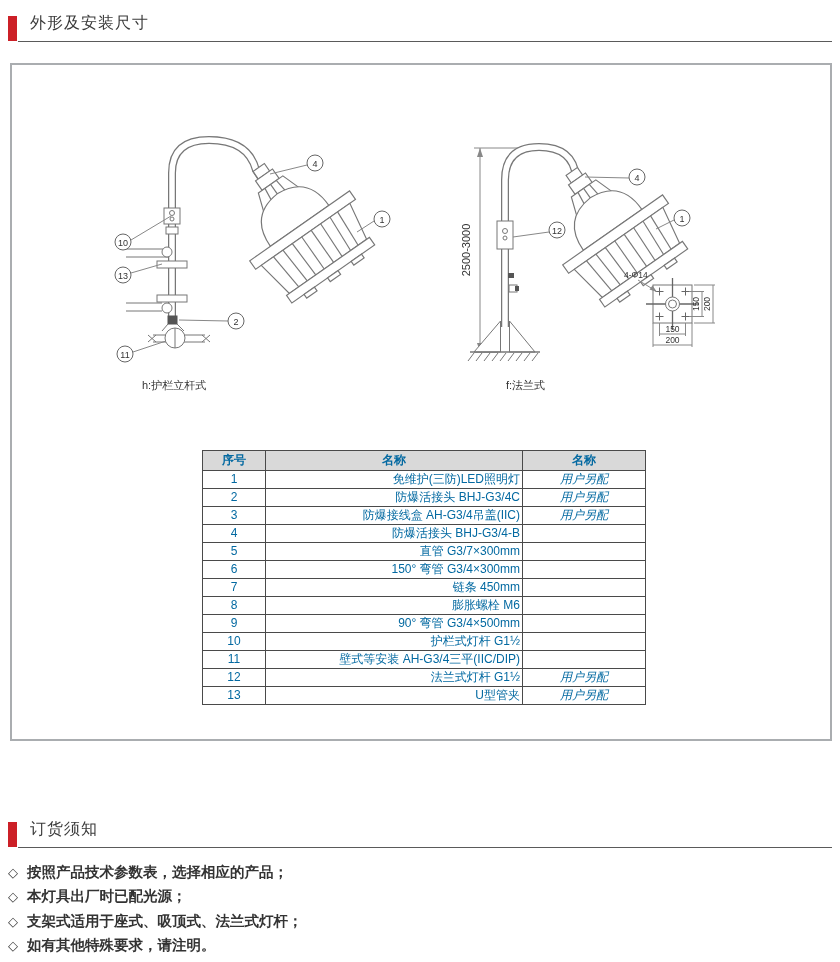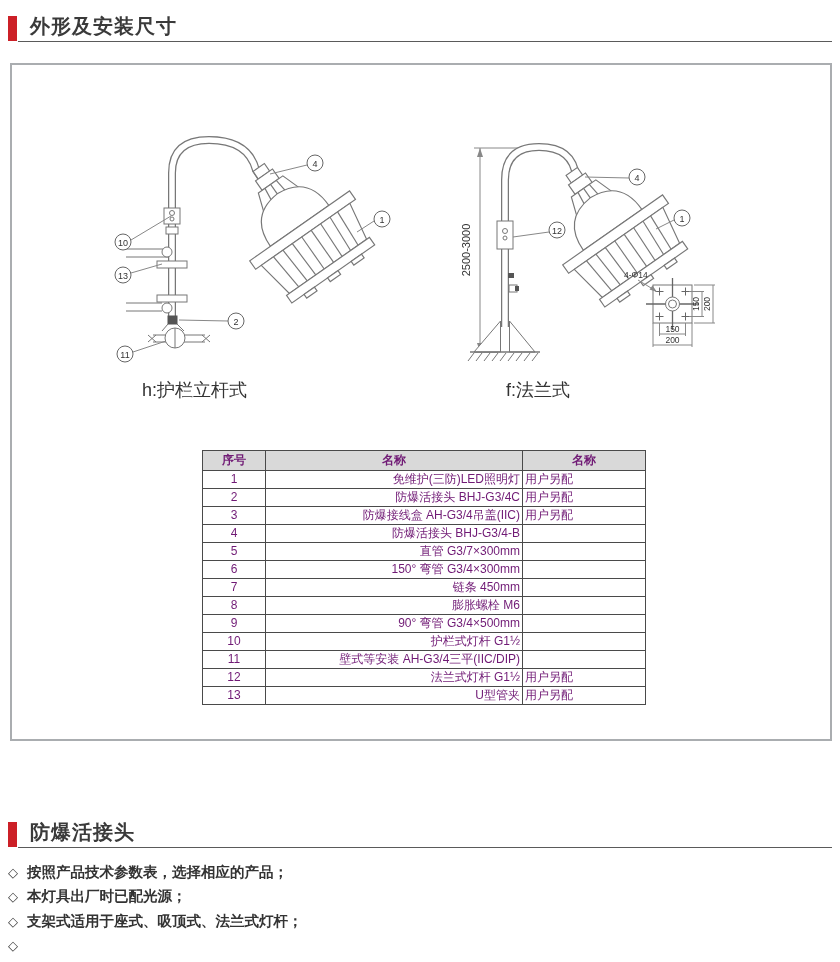--- a/index.html
+++ b/index.html
@@ -3,41 +3,41 @@
 <meta charset="utf-8">
 <style>
   html,body{margin:0;padding:0;}
   body{
     width:840px;height:962px;position:relative;background:#ffffff;
     font-family:"Liberation Sans","DejaVu Sans",sans-serif;color:#333;
     overflow:hidden;
   }
   
   .red-bar{position:absolute;left:8px;width:9px;height:25px;background:#cc2027;}
-  .sec-title{position:absolute;left:30px;font-size:20px;font-weight:bold;color:#3a3a3a;letter-spacing:1px;}
+  .sec-title{position:absolute;left:30px;font-size:16px;font-weight:normal;color:#3a3a3a;letter-spacing:1px;}
   .sec-rule{position:absolute;left:18px;width:814px;border-top:1px solid #5a5a5a;height:0;}
   
   .content-box{
     position:absolute;left:10px;top:63px;width:818px;height:674px;
     border:2px solid #aaadb0;background:#fff;
   }
-  .fig-caption{position:absolute;font-size:18px;color:#333;}
+  .fig-caption{position:absolute;font-size:11px;color:#333;}
   
   .parts-table{
     position:absolute;left:190px;top:385px;width:443px;
-    border-collapse:collapse;table-layout:fixed;font-size:12px;color:#701a75;
+    border-collapse:collapse;table-layout:fixed;font-size:12px;color:#0369a1;
   }
   .parts-table th,.parts-table td{
     border:1px solid #4a4a4a;height:17px;padding:0 2px;line-height:1.1;
     overflow:hidden;white-space:nowrap;
   }
   .parts-table th{background:#d9d9d9;font-weight:bold;height:19px;text-align:center;}
   .parts-table td.c-no{text-align:center;}
   .parts-table td.c-name{text-align:right;padding-left:16px;}
-  .parts-table td.c-note{text-align:left;}
+  .parts-table td.c-note{text-align:center;font-style:italic;}
   
   .notes{position:absolute;left:8px;top:860px;}
   .note-line{display:flex;align-items:center;height:24.5px;font-size:14.5px;font-weight:bold;color:#333;}
   .note-line .diamond{font-size:13px;margin-right:9px;font-weight:normal;color:#333;}
   
   svg text{font-family:"Liberation Sans","DejaVu Sans",sans-serif;}
   .callout-num{font-size:9px;fill:#333;}
   .dim-text{font-size:11px;fill:#333;}
   .dim-small{font-size:8.5px;fill:#333;}
 </style>
@@ -335,32 +335,33 @@
     <tr>
           <td class="c-no">13</td>
           <td class="c-name">U型管夹</td>
           <td class="c-note">用户另配</td>
         </tr>
   </tbody>
     </table>
 </div>
 
 <div class="red-bar" style="top:822px"></div>
-<div class="sec-title" style="top:819px">防爆活接头</div>
+<div class="sec-title" style="top:819px">订货须知</div>
 <div class="sec-rule" style="top:847px"></div>
 
 <div class="notes">
   <div class="note-line">
     <span class="diamond">◇</span>
     <span>按照产品技术参数表，选择相应的产品；</span>
   </div>
   <div class="note-line">
     <span class="diamond">◇</span>
     <span>本灯具出厂时已配光源；</span>
   </div>
   <div class="note-line">
     <span class="diamond">◇</span>
     <span>支架式适用于座式、吸顶式、法兰式灯杆；</span>
   </div>
   <div class="note-line">
     <span class="diamond">◇</span>
+    <span>如有其他特殊要求，请注明。</span>
   </div>
 </div>
 
 </body></html>

